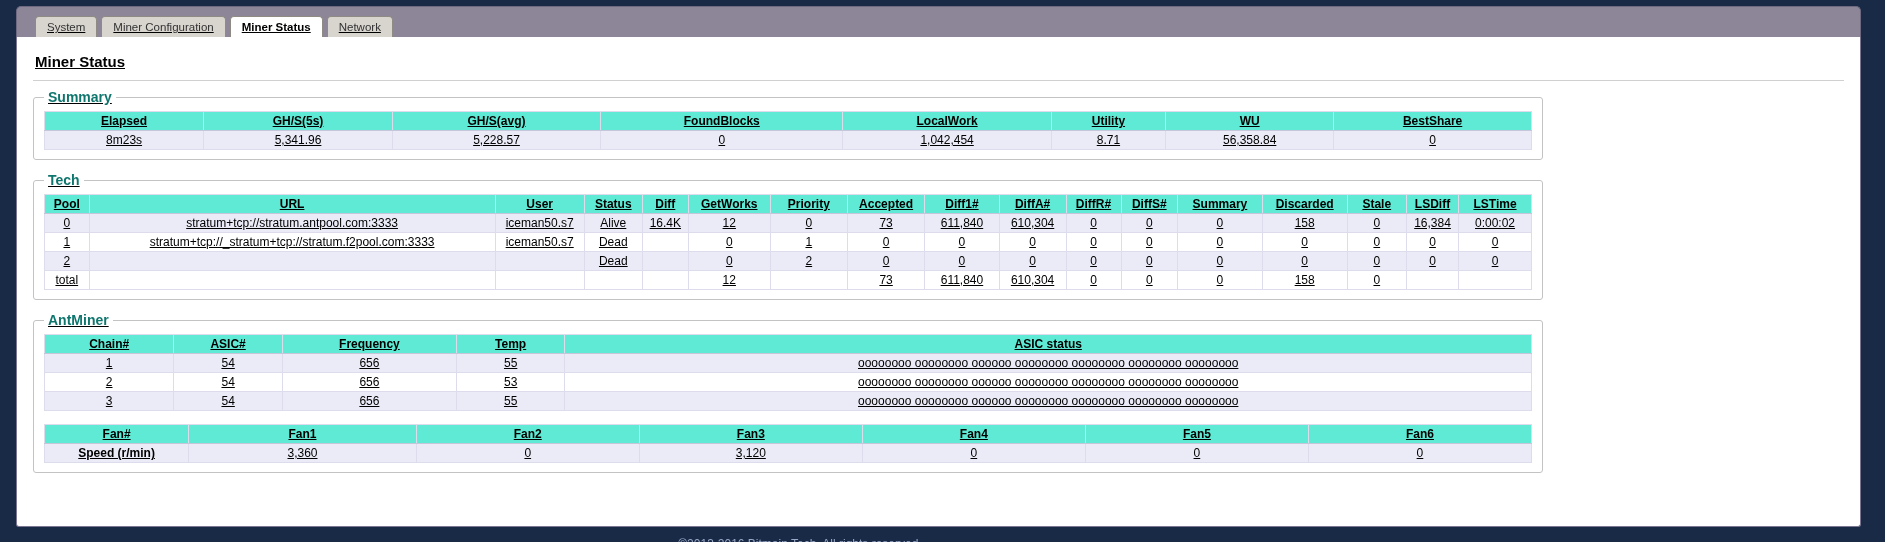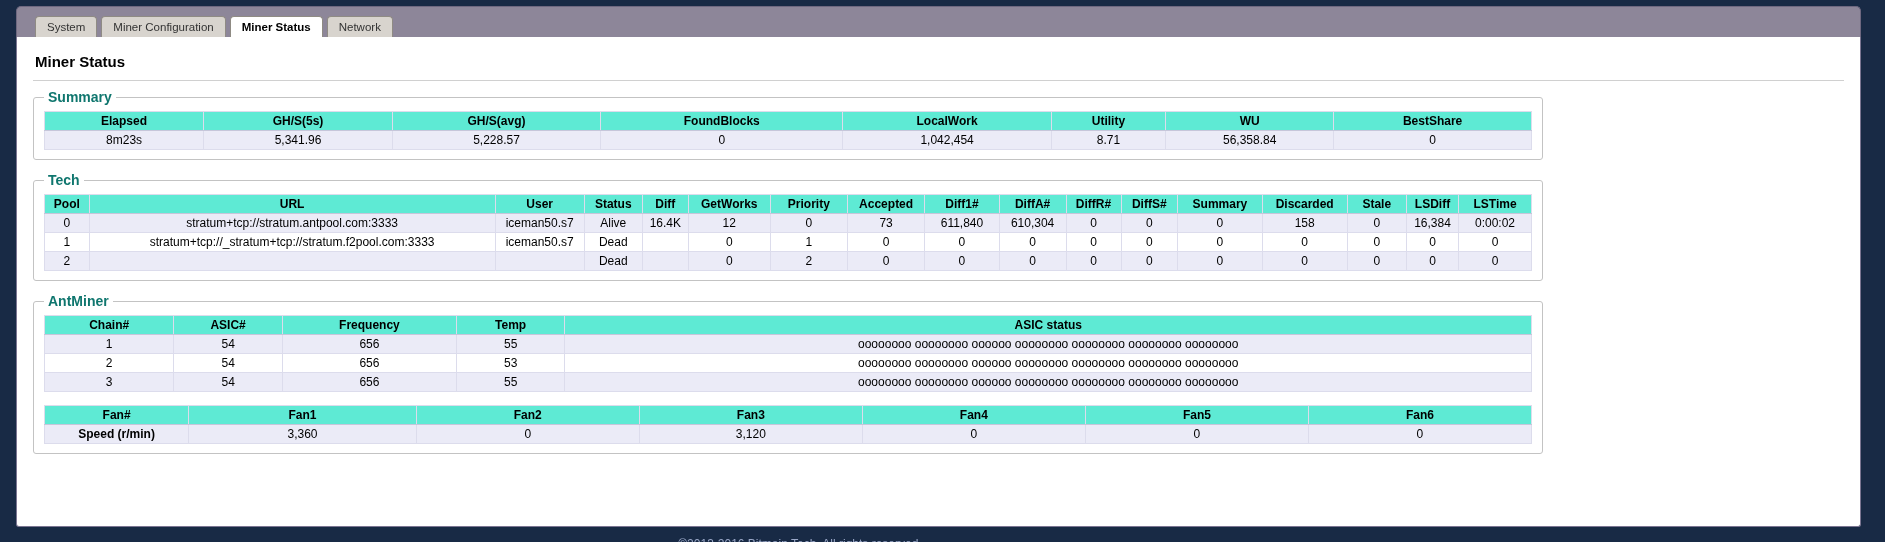--- a/index.html
+++ b/index.html
@@ -9,20 +9,21 @@
   body {
     width: 1885px;
     height: 542px;
     overflow: hidden;
     background: #182a45;
     font-family: "Liberation Sans", sans-serif;
     position: relative;
   }
   .page {
     margin: 6px 24px 0 16px;
+    text-decoration: underline;
   }
   
   .tabs-bar {
     background: #8d8699;
     border: 1px solid #6e6880;
     border-bottom: none;
     border-radius: 5px 5px 0 0;
     height: 23px;
     padding: 7px 8px 0 18px;
     display: flex;
@@ -278,20 +279,39 @@
               <td>0</td>
               <td>0</td>
               <td>0</td>
               <td>0</td>
               <td>0</td>
               <td>0</td>
               <td>0</td>
               <td>0</td>
               <td>0</td>
             </tr>
+            <tr>
+              <td>total</td>
+              <td></td>
+              <td></td>
+              <td></td>
+              <td></td>
+              <td>12</td>
+              <td></td>
+              <td>73</td>
+              <td>611,840</td>
+              <td>610,304</td>
+              <td>0</td>
+              <td>0</td>
+              <td>0</td>
+              <td>158</td>
+              <td>0</td>
+              <td></td>
+              <td></td>
+            </tr>
           </tbody>
         </table>
     </fieldset>
 
     <fieldset>
       <legend>AntMiner</legend>
       <table class="grid">
         <colgroup>
           <col style="width:8.7%">
             <col style="width:7.3%">

